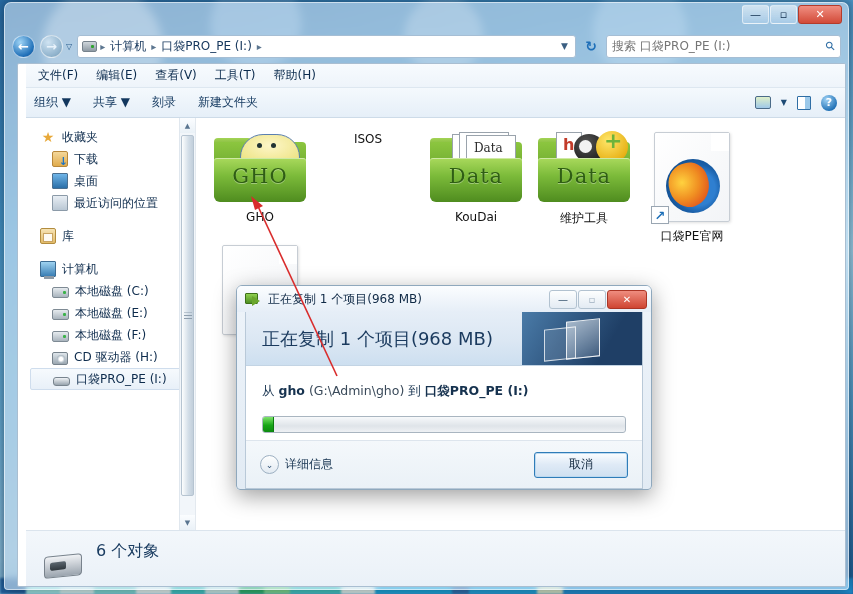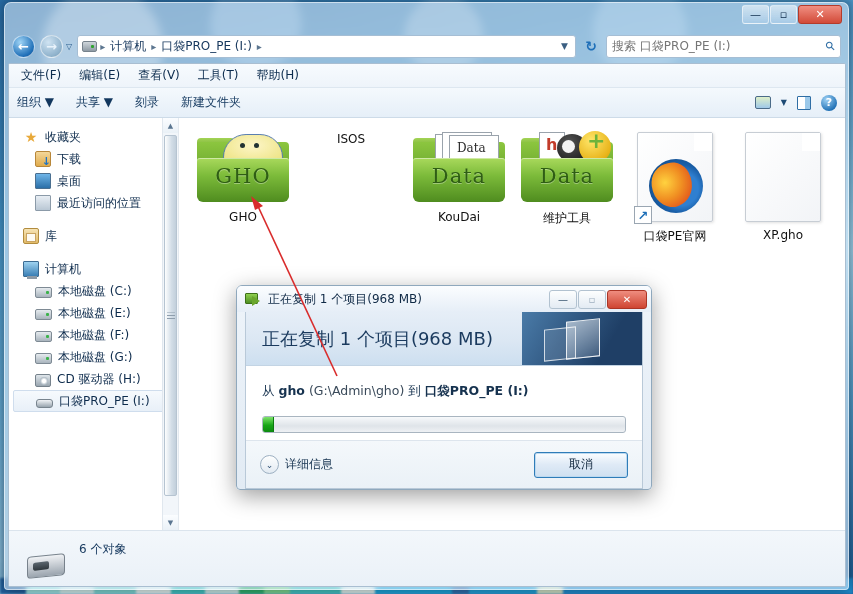--- a/index.html
+++ b/index.html
@@ -60,22 +60,22 @@
   .addr-dd{margin-left:auto;color:#3b5f82;font-size:9px;padding-right:3px;}
   .refresh{width:20px;height:22px;display:flex;align-items:center;justify-content:center;
     color:#1f6fb8;font-size:14px;font-weight:bold;}
   .searchbox{width:235px;height:23px;background:#fff;border:1px solid #a6bed4;border-radius:3px;
     display:flex;align-items:center;padding:0 5px;}
   .searchbox input{border:0;outline:0;flex:1;font-size:12px;color:#8d8d8d;
     font-family:inherit;background:transparent;}
   .mag{color:#2f6ea5;font-size:12px;transform:rotate(-45deg);}
 
   
-  .client{flex:1;margin:0 2px 2px 3px;background:#fff;border:1px solid #a9bed1;
-    border-radius:2px;display:flex;flex-direction:column;overflow:hidden;}
+  .client{flex:1;margin:0 2px 2px 12px;background:#fff;border:1px solid #a9bed1;
+    border-radius:2px;display:flex;flex-direction:column;overflow:hidden;padding-left:8px;}
   .menubar{height:24px;background:linear-gradient(180deg,#f7fbfe,#eef4fa);
     border-bottom:1px solid #dde7f0;display:flex;align-items:center;padding-left:12px;gap:18px;
     font-size:12px;color:#0c2c4e;}
   .menubar span{cursor:default;}
   .toolbar{height:30px;background:linear-gradient(180deg,#f4f9fd,#e6eff8);
     border-bottom:1px solid #cddbe8;display:flex;align-items:center;padding:0 8px;gap:22px;
     font-size:12px;color:#12375e;}
   .tb-right{margin-left:auto;display:flex;align-items:center;gap:10px;}
   .ic-view{width:16px;height:13px;border:1px solid #4b6b88;border-radius:2px;
     background:linear-gradient(180deg,#dff0c9,#9fc8e8);}
@@ -194,21 +194,21 @@
     color:#1d6fb8;font-size:13px;font-weight:bold;}
 
   
   .statusbar{height:56px;background:linear-gradient(180deg,#f3f7fb,#eaf1f8);
     border-top:1px solid #dbe4ed;display:flex;align-items:flex-start;padding:6px 0 0 14px;gap:12px;flex:none;}
   .sb-drive{width:44px;height:34px;position:relative;margin-top:12px;}
   .sb-drive:before{content:"";position:absolute;left:4px;top:6px;width:36px;height:20px;border-radius:4px;
     background:linear-gradient(180deg,#f0f2f5,#9aa4ae);border:1px solid #78828c;transform:skewY(-6deg);}
   .sb-drive:after{content:"";position:absolute;left:10px;top:13px;width:16px;height:8px;border-radius:2px;
     background:linear-gradient(180deg,#5b666f,#2f373d);transform:skewY(-6deg);}
-  .sb-txt{font-size:12px;color:#1a3c61;margin-top:4px;}
+  .sb-txt{font-size:16px;color:#1a3c61;margin-top:4px;}
 
   
   .dlg{position:absolute;left:236px;top:285px;width:416px;height:205px;
     border:1px solid #8fa8bd;border-radius:6px 6px 4px 4px;
     background:linear-gradient(180deg,#eef4fa,#e2ebf4);
     box-shadow:0 6px 22px rgba(0,0,0,.38);overflow:hidden;display:flex;flex-direction:column;}
   .dlg-title{height:26px;display:flex;align-items:center;gap:6px;padding:0 4px 0 8px;
     background:linear-gradient(180deg,#fbfdff,#e6eef7);}
   .copyicon{width:17px;height:14px;position:relative;}
   .copyicon:before{content:"";position:absolute;left:0;top:1px;width:11px;height:9px;border-radius:1px;
@@ -352,24 +352,20 @@
         </div>
         <div class="navitem child">
           <span class="ic ic-hdd"></span>
           <span>本地磁盘 (E:)</span>
         </div>
         <div class="navitem child">
           <span class="ic ic-hdd"></span>
           <span>本地磁盘 (F:)</span>
         </div>
         <div class="navitem child">
-          <span class="ic ic-hdd"></span>
-          <span>本地磁盘 (G:)</span>
-        </div>
-        <div class="navitem child">
           <span class="ic ic-cd"></span>
           <span>CD 驱动器 (H:)</span>
         </div>
         <div class="navitem sel">
           <span class="ic ic-usb"></span>
           <span>口袋PRO_PE (I:)</span>
         </div>
         <div class="navgap"></div>
 
         <div class="navsb">

